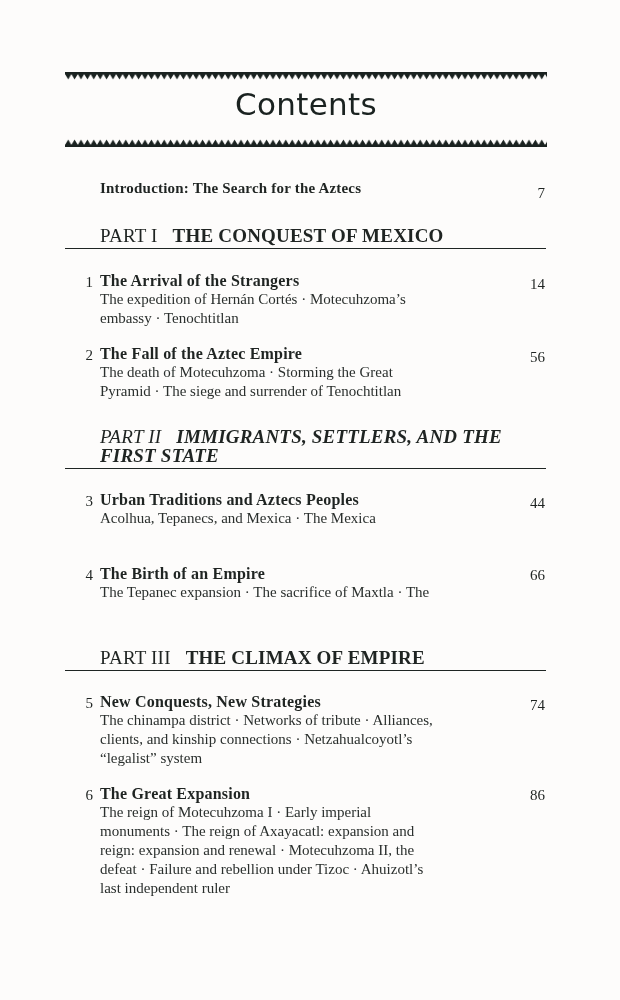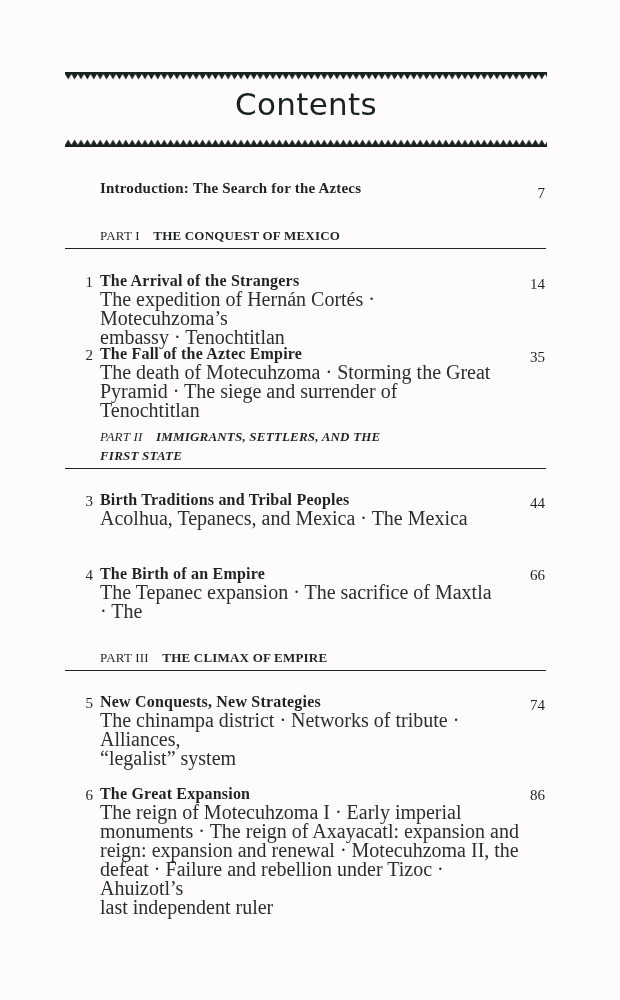--- a/index.html
+++ b/index.html
@@ -35,27 +35,27 @@
     position: absolute; left: 61px;
     font-size: 16px; font-weight: bold; letter-spacing: 0.2px;
   }
   .intro-head { font-weight: bold; font-size: 15px; }
   .page-num {
     position: absolute; right: 114px; width: 40px; text-align: right;
     font-size: 15px;
   }
   .sub {
     position: absolute; left: 61px; width: 400px;
-    font-size: 20px; line-height: 19px;
+    font-size: 15px; line-height: 19px;
     color: #2a2f2d;
   }
 
   .part {
     position: absolute; left: 61px; width: 430px;
-    font-size: 13px; line-height: 19px; letter-spacing: 0.2px;
+    font-size: 19px; line-height: 19px; letter-spacing: 0.2px;
   }
   .part-label { font-weight: normal; margin-right: 10px; }
   .part-title { font-weight: bold; }
 
   .rule {
     position: absolute; left: 26px; width: 481px; height: 0;
     border-top: 1.6px solid #1e2523;
   }
 </style>
 </head>
@@ -106,39 +106,39 @@
     <span class="page-num" style="top:4px;">14</span>
     <div class="sub" style="top:18px;">
       <div>The expedition of Hernán Cortés · Motecuhzoma’s</div>
       <div>embassy · Tenochtitlan</div>
     </div>
   </div>
 
   <div class="entry" style="top:345px;">
     <span class="num" style="top:2px;">2</span>
     <span class="head" style="top:0;">The Fall of the Aztec Empire</span>
-    <span class="page-num" style="top:4px;">35</span>
+    <span class="page-num" style="top:4px;">56</span>
     <div class="sub" style="top:18px;">
       <div>The death of Motecuhzoma · Storming the Great</div>
       <div>Pyramid · The siege and surrender of Tenochtitlan</div>
     </div>
   </div>
 
   <div class="part" style="top:427px;font-style:italic;">
     <div>
       <span class="part-label">PART II</span>
       <span class="part-title">IMMIGRANTS, SETTLERS, AND THE</span>
     </div>
     <div class="part-title">FIRST STATE</div>
   </div>
   <div class="rule" style="top:468px;"></div>
 
   <div class="entry" style="top:491px;">
     <span class="num" style="top:2px;">3</span>
-    <span class="head" style="top:0;">Birth Traditions and Tribal Peoples</span>
+    <span class="head" style="top:0;">Urban Traditions and Aztecs Peoples</span>
     <span class="page-num" style="top:4px;">44</span>
     <div class="sub" style="top:18px;">
       <div>Acolhua, Tepanecs, and Mexica · The Mexica</div>
     </div>
   </div>
 
   <div class="entry" style="top:565px;">
     <span class="num" style="top:2px;">4</span>
     <span class="head" style="top:0;">The Birth of an Empire</span>
     <span class="page-num" style="top:2px;">66</span>
@@ -152,20 +152,21 @@
     <span class="part-title">THE CLIMAX OF EMPIRE</span>
   </div>
   <div class="rule" style="top:670px;"></div>
 
   <div class="entry" style="top:693px;">
     <span class="num" style="top:2px;">5</span>
     <span class="head" style="top:0;">New Conquests, New Strategies</span>
     <span class="page-num" style="top:4px;">74</span>
     <div class="sub" style="top:18px; width:430px;">
       <div>The chinampa district · Networks of tribute · Alliances,</div>
+      <div>clients, and kinship connections · Netzahualcoyotl’s</div>
       <div>“legalist” system</div>
     </div>
   </div>
 
   <div class="entry" style="top:785px;">
     <span class="num" style="top:2px;">6</span>
     <span class="head" style="top:0;">The Great Expansion</span>
     <span class="page-num" style="top:2px;">86</span>
     <div class="sub" style="top:18px; width:430px;">
       <div>The reign of Motecuhzoma I · Early imperial</div>

